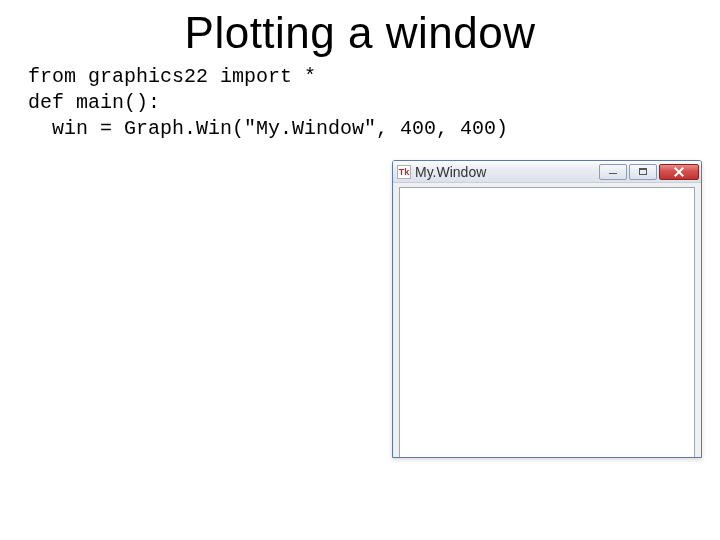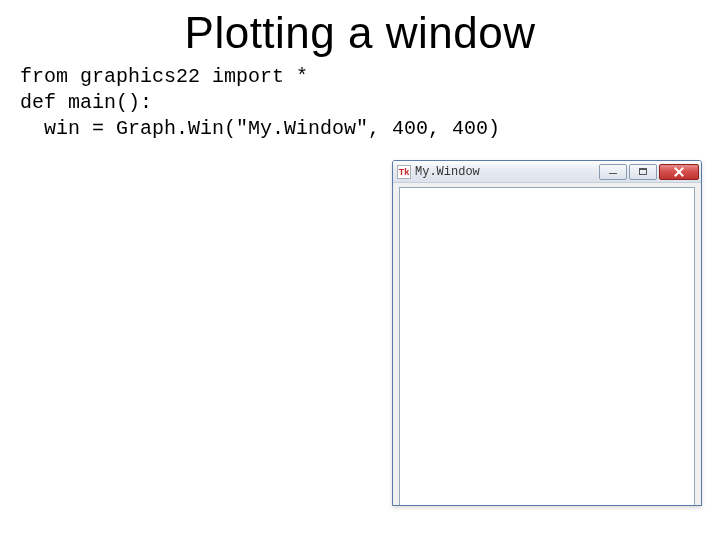--- a/index.html
+++ b/index.html
@@ -18,29 +18,29 @@
     color: #000;
     margin-top: 8px;
     margin-bottom: 6px;
     letter-spacing: 0.5px;
   }
   .code-block {
     font-family: "Courier New", Courier, monospace;
     font-size: 20px;
     line-height: 1.3;
     color: #000;
-    padding-left: 20px;
+    padding-left: 28px;
     white-space: pre;
   }
   .win-frame {
     position: absolute;
     right: 18px;
     top: 160px;
     width: 310px;
-    height: 346px;
+    height: 298px;
     background: #f0f0f0;
     border: 1px solid #5b7aa8;
     border-radius: 3px 3px 0 0;
     box-shadow: 0 2px 4px rgba(0,0,0,0.15);
   }
   .titlebar {
     height: 22px;
     background: linear-gradient(to bottom, #fdfdfe 0%, #e9ecf2 40%, #dbe2ec 100%);
     border-bottom: 1px solid #c6cfdb;
     display: flex;
@@ -56,24 +56,24 @@
     font-size: 9px;
     font-weight: bold;
     font-family: Arial, sans-serif;
     color: #c62828;
     display: flex;
     align-items: center;
     justify-content: center;
     margin-right: 4px;
   }
   .win-title {
-    font-size: 12px;
+    font-size: 14px;
     color: #333;
     flex: 1;
-    font-family: Liberation Mono, monospace;
+    font-family: Liberation Sans, sans-serif;
   }
   .win-controls {
     display: flex;
     gap: 0;
   }
   .ctrl-btn {
     width: 28px;
     height: 16px;
     border: 1px solid #8a9bb2;
     background: linear-gradient(to bottom, #f6f8fb, #dce3ed);

